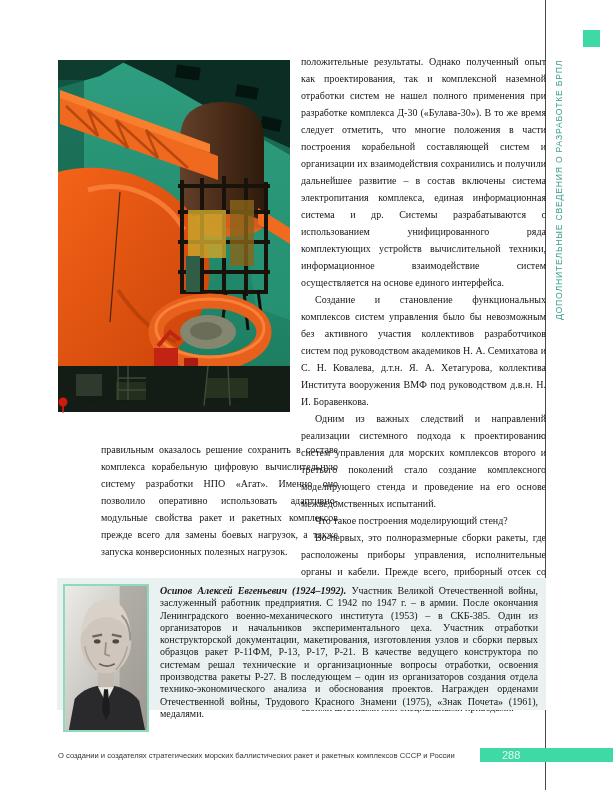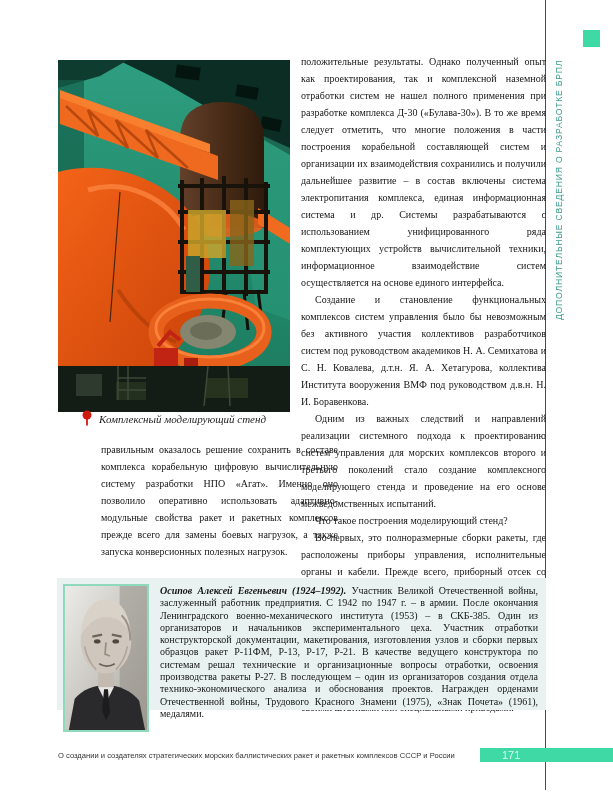--- a/index.html
+++ b/index.html
@@ -15,21 +15,21 @@
   .sidebar-label {
     position: absolute; left: 554px; top: 320px; width: 270px;
     transform: rotate(-90deg); transform-origin: 0 0;
     font-family: "Liberation Sans", sans-serif; font-size: 8.6px; letter-spacing: 0.8px;
     white-space: nowrap;
   }
   
   .photo { position: absolute; left: 58px; top: 60px; width: 232px; height: 352px; }
   .photo svg { display: block; width: 100%; height: 100%; }
   .caption {
-    position: absolute; left: 58px; top: 410px; width: 232px; text-align: center;
+    position: absolute; left: 58px; top: 397px; width: 232px; text-align: left;
     font-style: italic; font-size: 11px; color: #1d1d1d; white-space: nowrap;
   }
   .caption .pin { display: inline-block; vertical-align: -3px; margin-right: 7px; }
   
   .col { text-align: justify; font-size: 10px; line-height: 17px; color: #161616; }
   .col p.ind { text-indent: 14px; }
   .col-left  { position: absolute; left: 57px;  top: 441px; width: 237px; margin-left: 44px; }
   .col-right { position: absolute; left: 301px; top: 53px;  width: 245px; }
   
   .bio-box { position: absolute; left: 57px; top: 578px; width: 489px; height: 132px; background: #e9f2f1; }
@@ -190,17 +190,17 @@
         <path d="M20,62 C22,72 26,80 32,86" stroke="#aca399" stroke-width="1.5" fill="none"></path>
         <path d="M64,62 C62,72 58,80 52,86" stroke="#aca399" stroke-width="1.5" fill="none"></path>
       </svg>
     </div>
     <p class="bio-text"><span class="bio-name">Осипов Алексей Евгеньевич (1924–1992).</span><span> Участник Великой Отечественной войны, заслуженный работник предприятия. С 1942 по 1947 г. – в армии. После окончания Ленинградского военно-механического института (1953) – в СКБ-385. Один из организаторов и начальников экспериментального цеха. Участник отработки конструкторской документации, макетирования, изготовления узлов и сборки первых образцов ракет Р-11ФМ, Р-13, Р-17, Р-21. В качестве ведущего конструктора по системам решал технические и организационные вопросы отработки, освоения производства ракеты Р-27. В последующем – один из организаторов создания отдела технико-экономического анализа и обоснования проектов. Награжден орденами Отечественной войны, Трудового Красного Знамени (1975), «Знак Почета» (1961), медалями.</span></p>
   </div>
 
   <div class="footer">
     <span class="footer-text">О создании и создателях стратегических морских баллистических ракет и ракетных комплексов СССР и России</span>
     <span class="page-num-bar" style="background:#3ed9a4">
-      <span class="page-num">171</span>
+      <span class="page-num">288</span>
     </span>
   </div>
 
 </div>
 
 </body></html>

